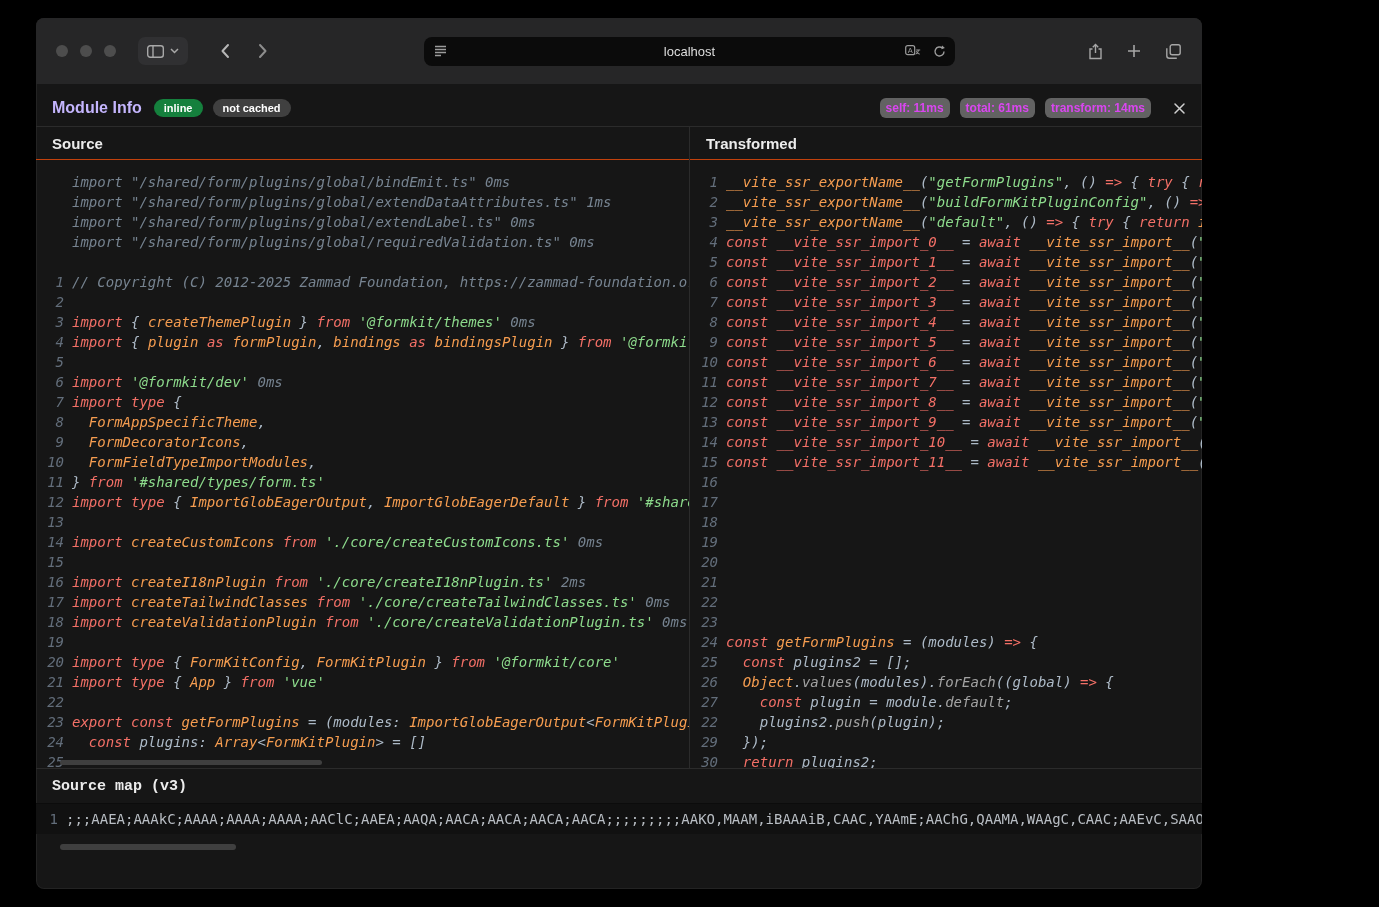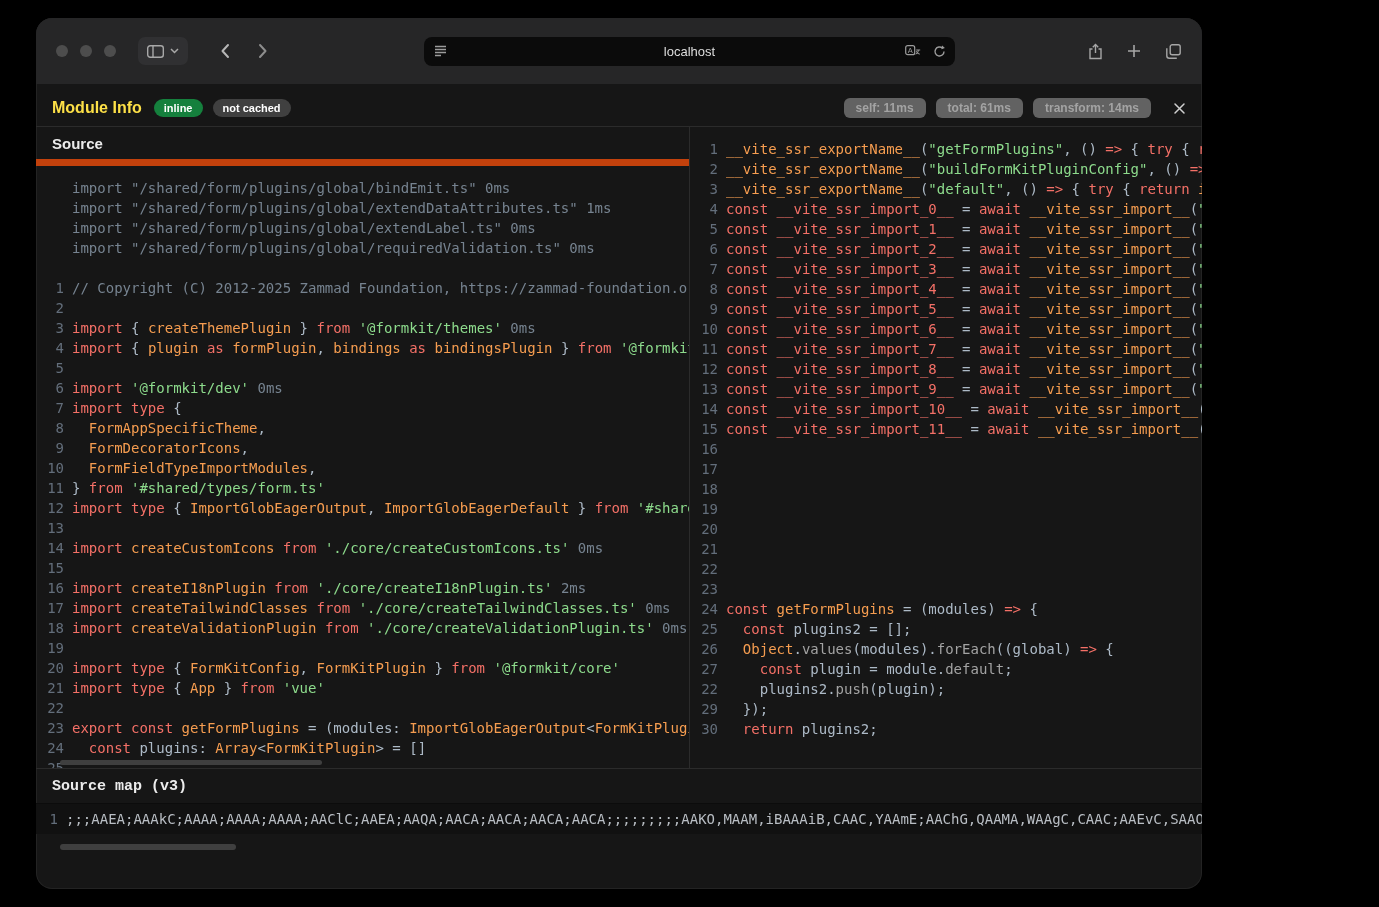--- a/index.html
+++ b/index.html
@@ -1,19 +1,19 @@
 <!DOCTYPE html>
 <html><head>
 <meta charset="utf-8">
 <style>
   * { margin:0; padding:0; box-sizing:border-box; }
   html,body { width:1379px; height:907px; background:#000; overflow:hidden;
               font-family:"Liberation Sans", sans-serif; }
   .window { position:absolute; left:36px; top:18px; width:1166px; height:871px;
-            background:#161616; border-radius:16px; overflow:hidden;
+            background:#161616; border-radius:8px; overflow:hidden;
             box-shadow: inset 0 0 0 1px rgba(255,255,255,0.06); }
 
   
   .titlebar { position:relative; height:66px; background:#262627; }
   .lights { position:absolute; left:20px; top:27px; display:flex; gap:12px; }
   .light { width:12px; height:12px; border-radius:50%; background:#4d4d4d; display:inline-block; }
   .tb-btn, .nav-btn { display:flex; align-items:center; justify-content:center; cursor:pointer; }
   .sidebar-btn { position:absolute; left:102px; top:19px; width:50px; height:28px;
                  background:#303032; border-radius:7px; gap:6px; }
   .nav-btn { position:absolute; top:19px; width:30px; height:28px; }
@@ -22,39 +22,39 @@
             background:#0b0b0b; border-radius:8px; }
   .u-left { position:absolute; left:10px; top:8px; display:flex; }
   .u-text { position:absolute; inset:0; display:flex; align-items:center; justify-content:center;
             font-size:13px; color:#dedede; }
   .u-right { position:absolute; right:9px; top:8px; display:flex; gap:12px; align-items:center; }
   .right-btns { position:absolute; top:19px; right:14px; display:flex; gap:9px; }
   .right-btns > div { width:30px; height:28px; display:flex; align-items:center; justify-content:center; cursor:pointer; }
 
   
   .mi-top { display:flex; align-items:center; gap:10px; padding:14px 16px 8px; }
-  .mi-title { font-size:16px; font-weight:700; color:#fde047; margin-right:2px;text-align:center; }
+  .mi-title { font-size:16px; font-weight:700; color:#c4b5fd; margin-right:2px;text-align:center; }
   .badge { font-size:11px; font-weight:700; color:#fff; padding:3px 10px; border-radius:10px; }
   .spacer { flex:1; }
-  .pill { font-size:12px; font-weight:600; color:#a3a3a3; background:rgba(255,255,255,0.33);
-          padding:3px 12px; border-radius:6px; }
+  .pill { font-size:12px; font-weight:600; color:#d946ef; background:rgba(255,255,255,0.33);
+          padding:3px 6px; border-radius:6px; }
   .mi-close { margin-left:12px; display:flex; cursor:pointer; }
   .mi-path { font-family:"DejaVu Sans Mono", monospace; font-size:13px; color:#8b8b8b;
              padding:0 16px 12px; }
 
   
   .panels { display:flex; border-top:1px solid #2b2b2b; height:642px; }
   .panel { display:flex; flex-direction:column; overflow:hidden; }
   .panel.source { flex:none; width:654px; border-right:1px solid #2b2b2b; }
   .panel.transformed { flex:1; }
   .panel-h { padding:8px 16px 7px; font-size:15px; font-weight:600; color:#ececec;
-             border-bottom:7px solid #c2410c; }
+             border-bottom:1px solid #c2410c; }
   .code { position:relative; flex:1; overflow:hidden; padding-top:12px;
           font-family:"DejaVu Sans Mono", monospace; font-size:14px; line-height:20px; }
-  .cl { display:flex; height:20px; white-space:pre; }
+  .cl { display:flex; height:20px; white-space:pre;font-style:italic; }
   .ln { flex:0 0 28px; text-align:right; margin-right:8px; color:#636e7b; }
   .ct { white-space:pre; }
   .tk-k { color:#f47067; } .tk-f { color:#f69d50; } .tk-s { color:#8ddb8c; }
   .tk-p { color:#adbac7; } .tk-g { color:#768390; } .tk-b { color:#a3a3a3; }
   .hscroll { position:absolute; bottom:3px; left:24px; width:262px; height:5px;
              border-radius:3px; background:#3f3f3f; }
 
   
   .sm { border-top:1px solid #2b2b2b; }
   .sm-h { padding:9px 16px 8px; font-size:15px; font-weight:600; color:#ececec;font-family:Liberation Mono, monospace; }
@@ -189,20 +189,21 @@
           <div class="cl"><span class="ln">19</span><span class="ct"></span></div>
           <div class="cl"><span class="ln">20</span><span class="ct"><span class="tk-k">import type</span><span class="tk-p"> { </span><span class="tk-f">FormKitConfig</span><span class="tk-p">, </span><span class="tk-f">FormKitPlugin</span><span class="tk-p"> } </span><span class="tk-k">from</span><span class="tk-p"> </span><span class="tk-s">'@formkit/core'</span></span></div>
           <div class="cl"><span class="ln">21</span><span class="ct"><span class="tk-k">import type</span><span class="tk-p"> { </span><span class="tk-f">App</span><span class="tk-p"> } </span><span class="tk-k">from</span><span class="tk-p"> </span><span class="tk-s">'vue'</span></span></div>
           <div class="cl"><span class="ln">22</span><span class="ct"></span></div>
           <div class="cl"><span class="ln">23</span><span class="ct"><span class="tk-k">export const</span><span class="tk-p"> </span><span class="tk-f">getFormPlugins</span><span class="tk-p"> = (modules: </span><span class="tk-f">ImportGlobEagerOutput</span><span class="tk-p">&lt;</span><span class="tk-f">FormKitPlugin</span></span></div>
           <div class="cl"><span class="ln">24</span><span class="ct"><span class="tk-p">  </span><span class="tk-k">const</span><span class="tk-p"> plugins: </span><span class="tk-f">Array</span><span class="tk-p">&lt;</span><span class="tk-f">FormKitPlugin</span><span class="tk-p">&gt; = []</span></span></div>
           <div class="cl"><span class="ln">25</span><span class="ct"></span></div>
         </div>
     </div>
     <div class="panel transformed">
+      <div class="panel-h">Transformed</div>
       <div class="code" id="transformed-code">
           <div class="cl"><span class="ln">1</span><span class="ct"><span class="tk-f">__vite_ssr_exportName__</span><span class="tk-p">(</span><span class="tk-s">"getFormPlugins"</span><span class="tk-p">, () </span><span class="tk-k">=&gt;</span><span class="tk-p"> { </span><span class="tk-k">try</span><span class="tk-p"> { </span><span class="tk-k">return</span><span class="tk-p"> </span><span class="tk-f">getFormPlugins</span></span></div>
           <div class="cl"><span class="ln">2</span><span class="ct"><span class="tk-f">__vite_ssr_exportName__</span><span class="tk-p">(</span><span class="tk-s">"buildFormKitPluginConfig"</span><span class="tk-p">, () </span><span class="tk-k">=&gt;</span><span class="tk-p"> { </span><span class="tk-k">try</span><span class="tk-p"> { </span><span class="tk-k">return</span><span class="tk-p"> </span><span class="tk-f">buildFormKitPluginConfig</span></span></div>
           <div class="cl"><span class="ln">3</span><span class="ct"><span class="tk-f">__vite_ssr_exportName__</span><span class="tk-p">(</span><span class="tk-s">"default"</span><span class="tk-p">, () </span><span class="tk-k">=&gt;</span><span class="tk-p"> { </span><span class="tk-k">try</span><span class="tk-p"> { </span><span class="tk-k">return</span><span class="tk-p"> </span><span class="tk-f">initializeForm</span><span class="tk-p"> } </span><span class="tk-k">catch</span></span></div>
           <div class="cl"><span class="ln">4</span><span class="ct"><span class="tk-k">const</span><span class="tk-p"> </span><span class="tk-k">__vite_ssr_import_0__</span><span class="tk-p"> = </span><span class="tk-k">await</span><span class="tk-p"> </span><span class="tk-f">__vite_ssr_import__</span><span class="tk-p">(</span><span class="tk-s">"/shared/form/plugins/global/bindEmit.ts"</span></span></div>
           <div class="cl"><span class="ln">5</span><span class="ct"><span class="tk-k">const</span><span class="tk-p"> </span><span class="tk-k">__vite_ssr_import_1__</span><span class="tk-p"> = </span><span class="tk-k">await</span><span class="tk-p"> </span><span class="tk-f">__vite_ssr_import__</span><span class="tk-p">(</span><span class="tk-s">"/shared/form/plugins/global/extendDataAttributes.ts"</span></span></div>
           <div class="cl"><span class="ln">6</span><span class="ct"><span class="tk-k">const</span><span class="tk-p"> </span><span class="tk-k">__vite_ssr_import_2__</span><span class="tk-p"> = </span><span class="tk-k">await</span><span class="tk-p"> </span><span class="tk-f">__vite_ssr_import__</span><span class="tk-p">(</span><span class="tk-s">"/shared/form/plugins/global/extendLabel.ts"</span></span></div>
           <div class="cl"><span class="ln">7</span><span class="ct"><span class="tk-k">const</span><span class="tk-p"> </span><span class="tk-k">__vite_ssr_import_3__</span><span class="tk-p"> = </span><span class="tk-k">await</span><span class="tk-p"> </span><span class="tk-f">__vite_ssr_import__</span><span class="tk-p">(</span><span class="tk-s">"/shared/form/plugins/global/requiredValidation.ts"</span></span></div>
           <div class="cl"><span class="ln">8</span><span class="ct"><span class="tk-k">const</span><span class="tk-p"> </span><span class="tk-k">__vite_ssr_import_4__</span><span class="tk-p"> = </span><span class="tk-k">await</span><span class="tk-p"> </span><span class="tk-f">__vite_ssr_import__</span><span class="tk-p">(</span><span class="tk-s">"/@fs/Users/vladimir/Projects/zammad/node_modules/@formkit/themes/dist/index.mjs"</span></span></div>
           <div class="cl"><span class="ln">9</span><span class="ct"><span class="tk-k">const</span><span class="tk-p"> </span><span class="tk-k">__vite_ssr_import_5__</span><span class="tk-p"> = </span><span class="tk-k">await</span><span class="tk-p"> </span><span class="tk-f">__vite_ssr_import__</span><span class="tk-p">(</span><span class="tk-s">"/@fs/Users/vladimir/Projects/zammad/node_modules/@formkit/vue/dist/index.mjs"</span></span></div>

